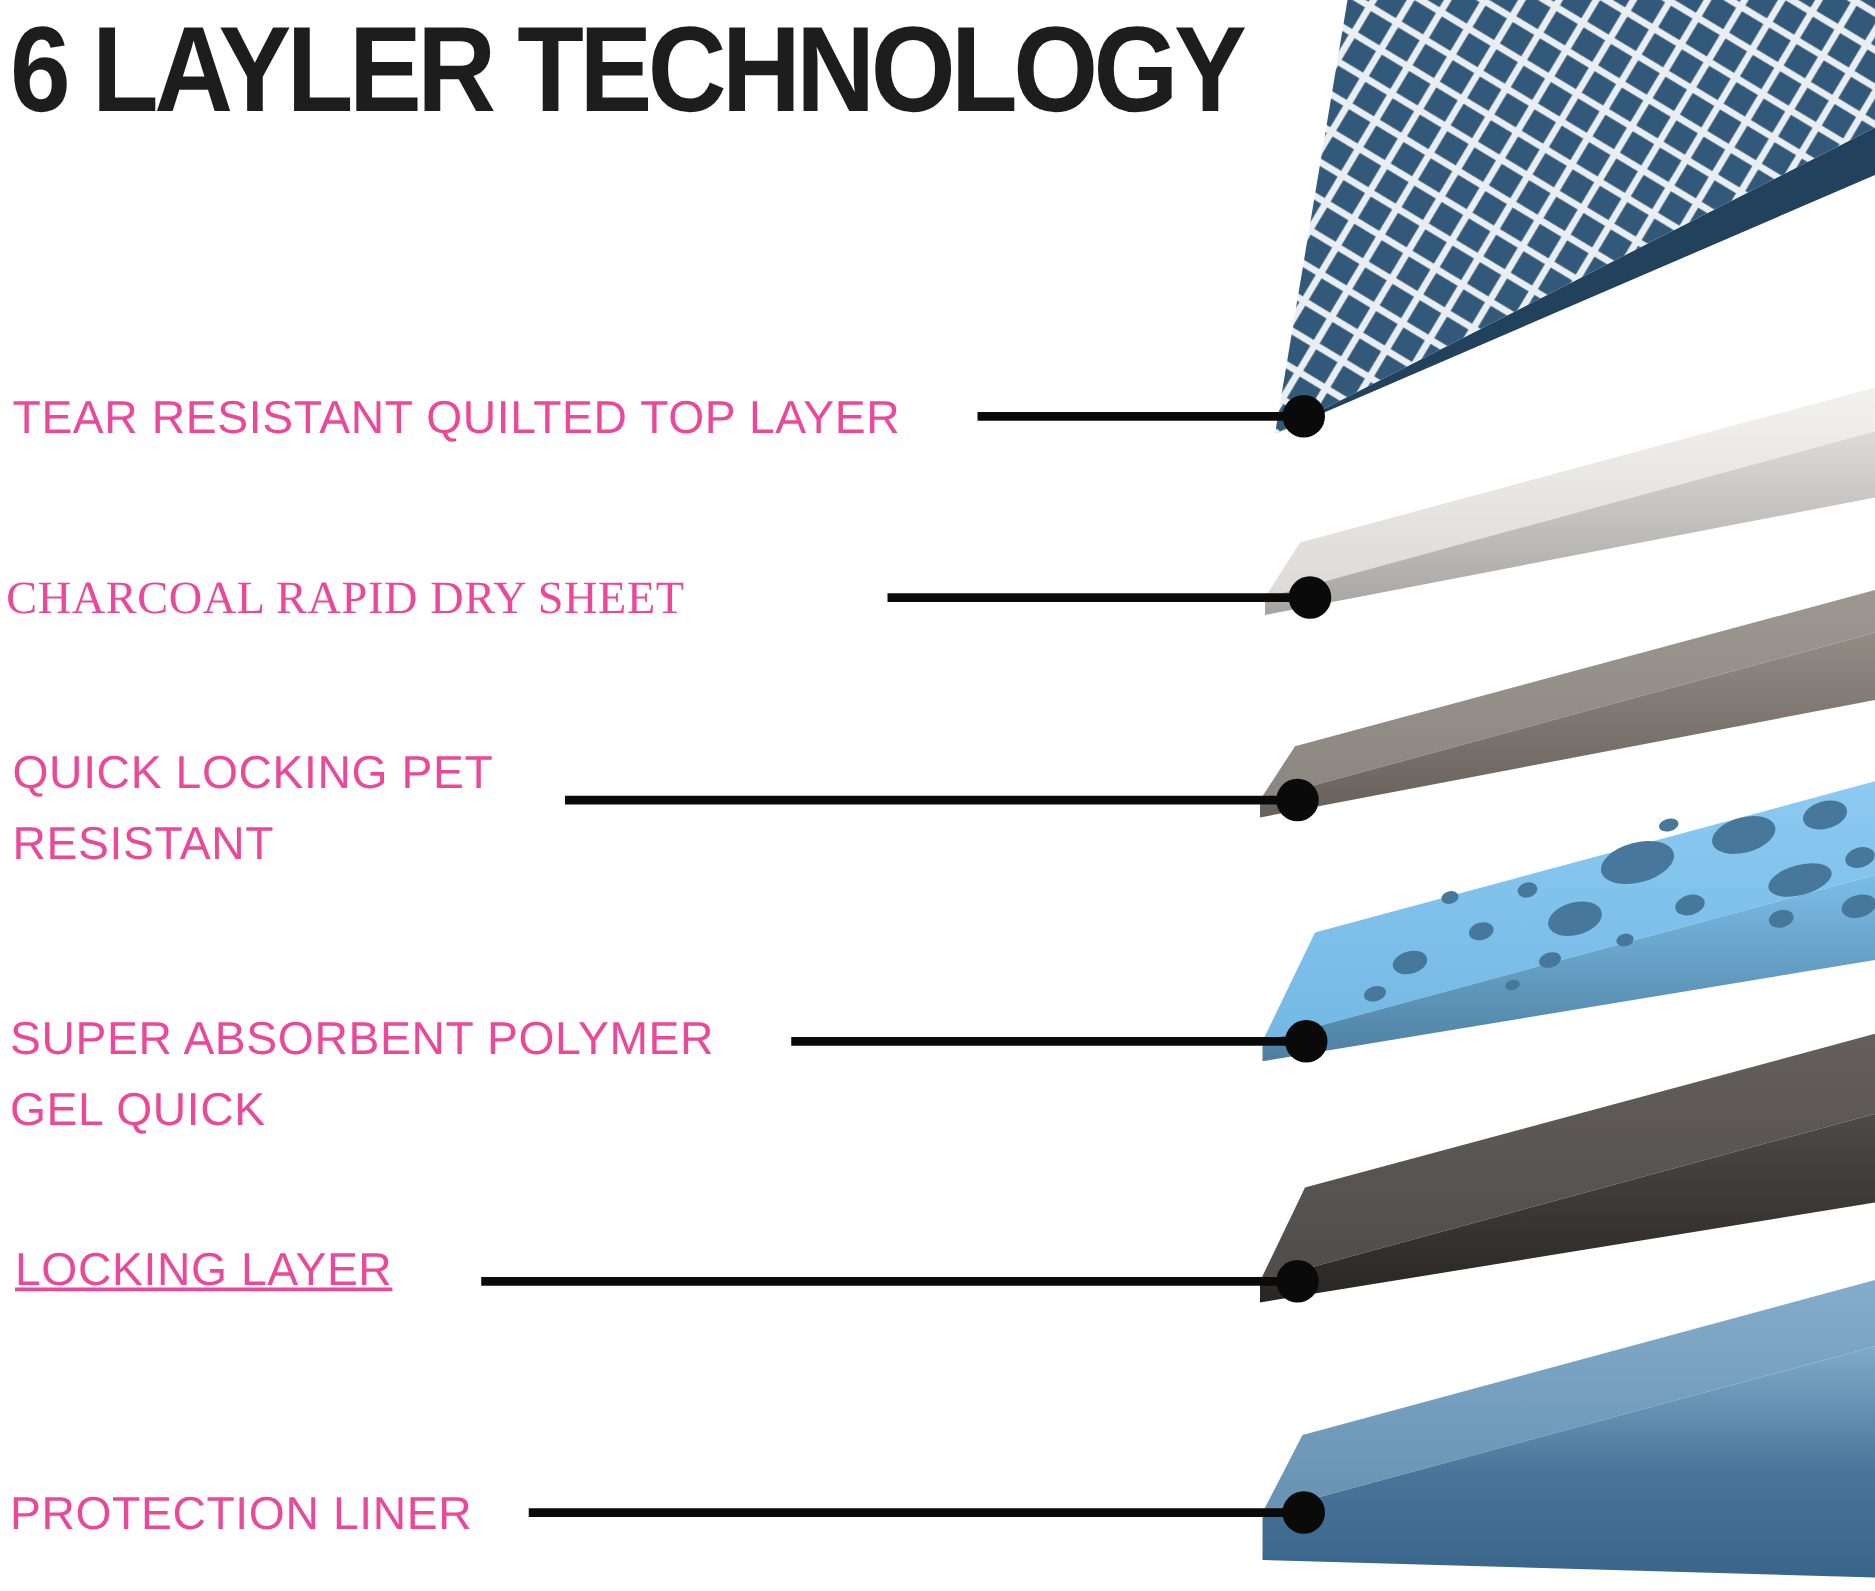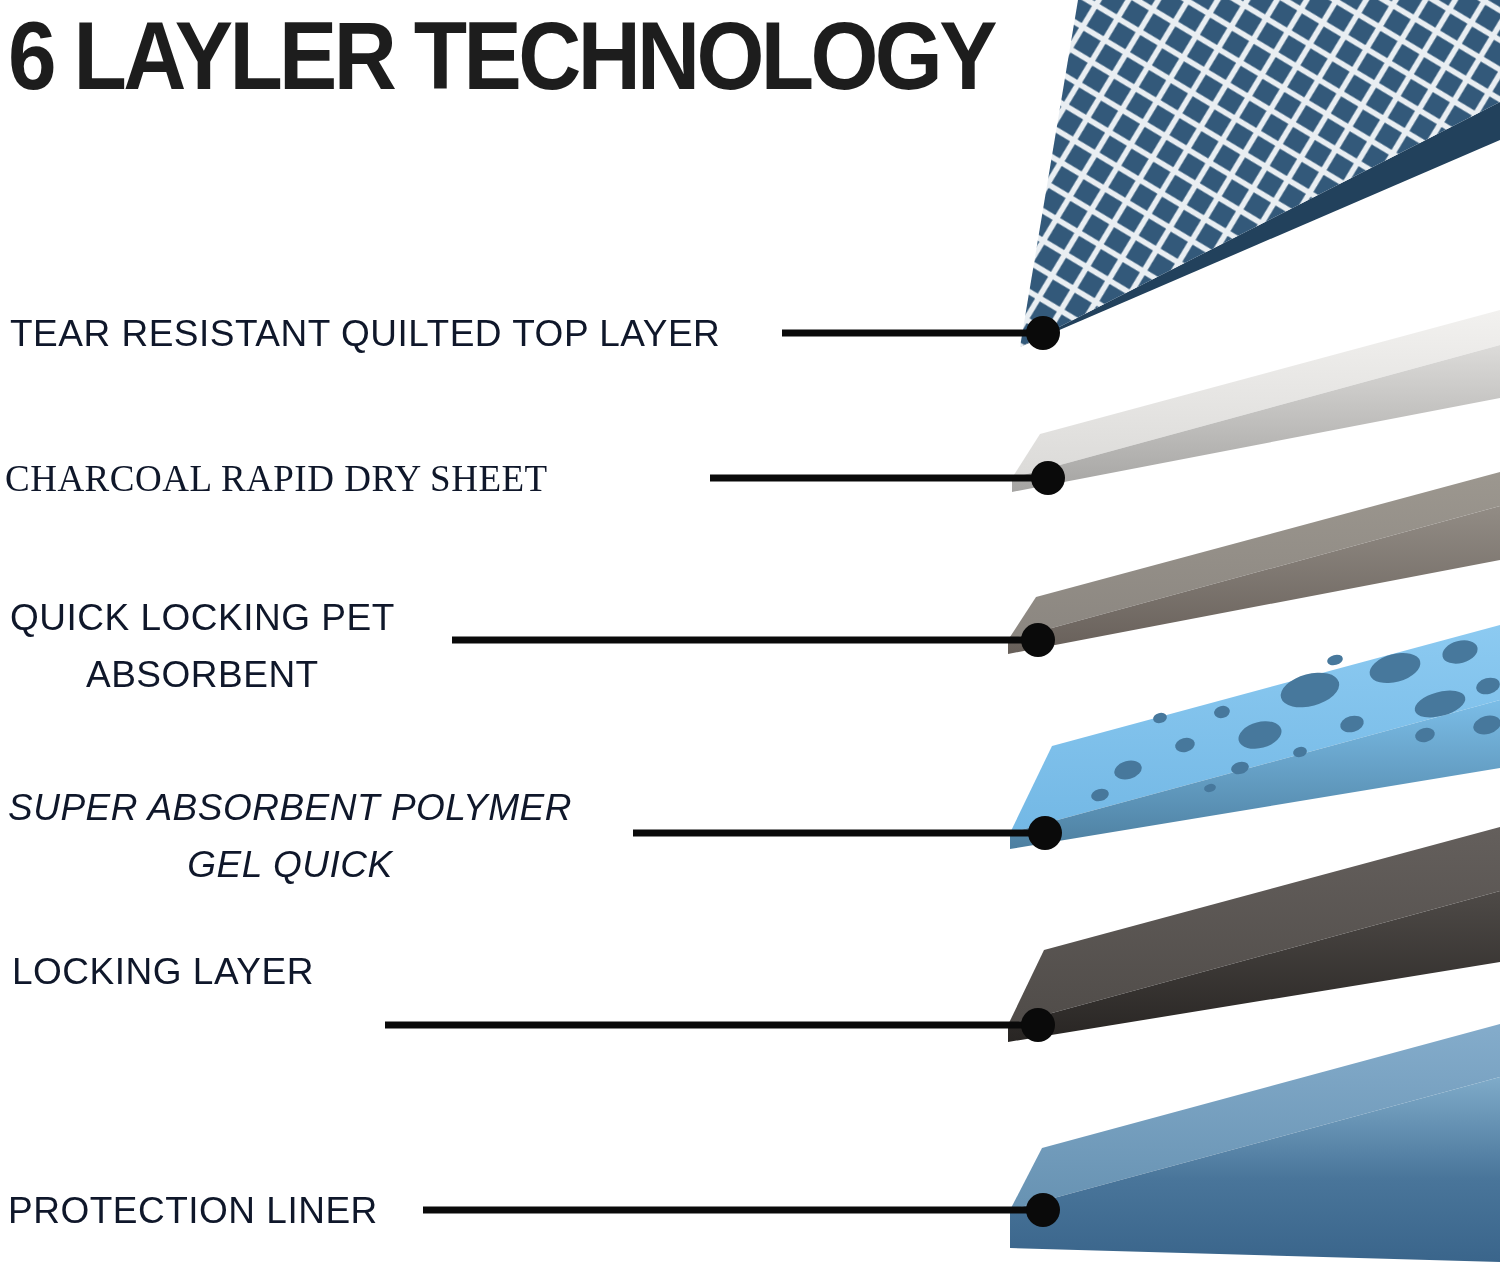--- a/index.html
+++ b/index.html
@@ -23,31 +23,30 @@
     letter-spacing:-4px;
     color:#1d1d1d;
     transform:scaleX(0.9);
     transform-origin:left top;
     white-space:nowrap;
   }
   .layer-label{
     position:absolute;
     font-size:37px;
     line-height:57px;
-    color:#0f172a;
+    color:#ec4899;
     letter-spacing:0.5px;
     white-space:nowrap;
-    text-align:center;
   }
   .layer-label span{display:block;}
   .label-1{left:10px;top:305px;}
   .label-2{left:5px;top:450px;font-family:Liberation Serif, serif;}
   .label-3{left:10px;top:589px;}
-  .label-4{left:8px;top:779px;font-style:italic;}
-  .label-5{left:12px;top:943px;}
+  .label-4{left:8px;top:802px;}
+  .label-5{left:12px;top:987px;text-decoration:underline;}
   .label-6{left:8px;top:1182px;}
 </style>
 </head>
 <body>
 
 <div id="stage">
 
   <svg id="diagram-svg" viewBox="0 0 1500 1273" xmlns="http://www.w3.org/2000/svg">
     <defs>
       <pattern id="meshPattern" width="36" height="36" patternUnits="userSpaceOnUse" patternTransform="rotate(-14)">
@@ -170,21 +169,21 @@
   <div class="layer-label label-1">
     <span>TEAR RESISTANT QUILTED TOP LAYER</span>
   </div>
 
   <div class="layer-label label-2">
     <span>CHARCOAL RAPID DRY SHEET</span>
   </div>
 
   <div class="layer-label label-3">
     <span>QUICK LOCKING PET</span>
-    <span>ABSORBENT</span>
+    <span>RESISTANT</span>
   </div>
 
   <div class="layer-label label-4">
     <span>SUPER ABSORBENT POLYMER</span>
     <span>GEL QUICK</span>
   </div>
 
   <div class="layer-label label-5">
     <span>LOCKING LAYER</span>
   </div>

